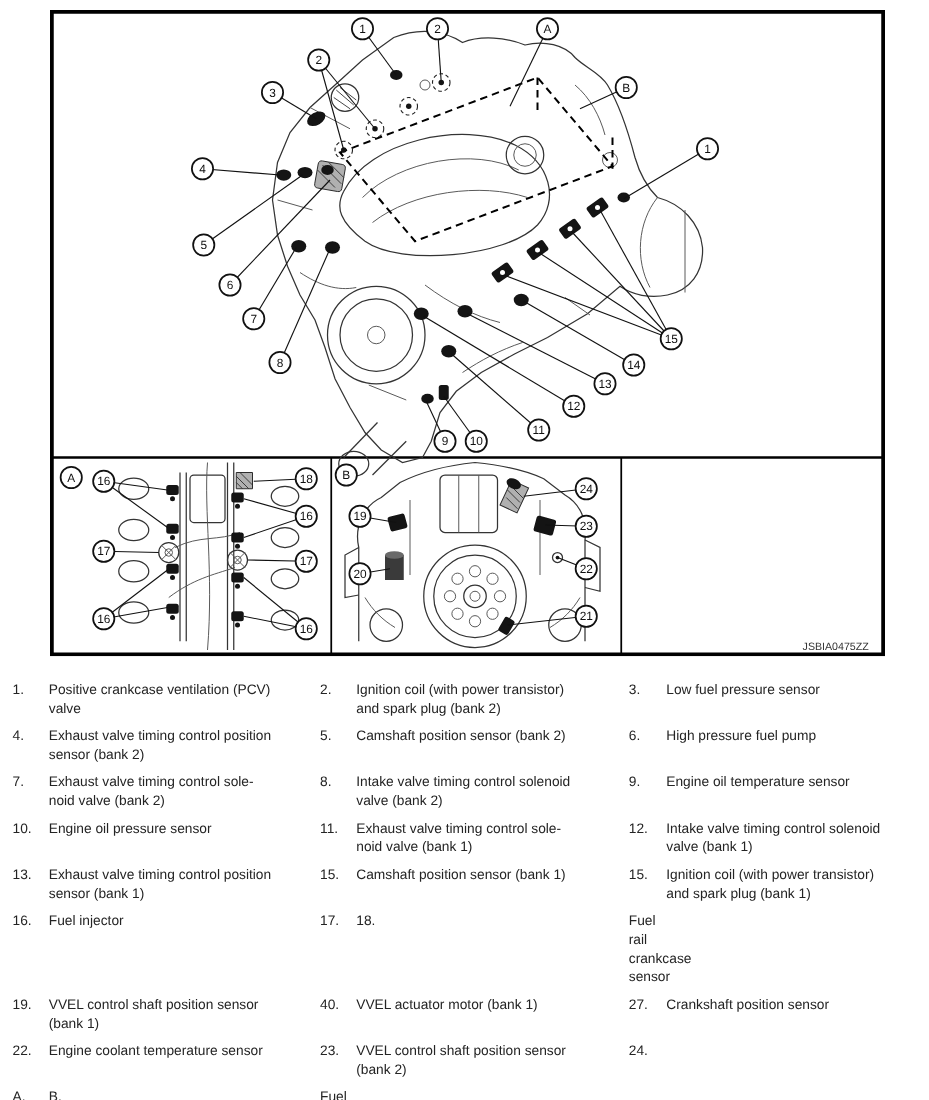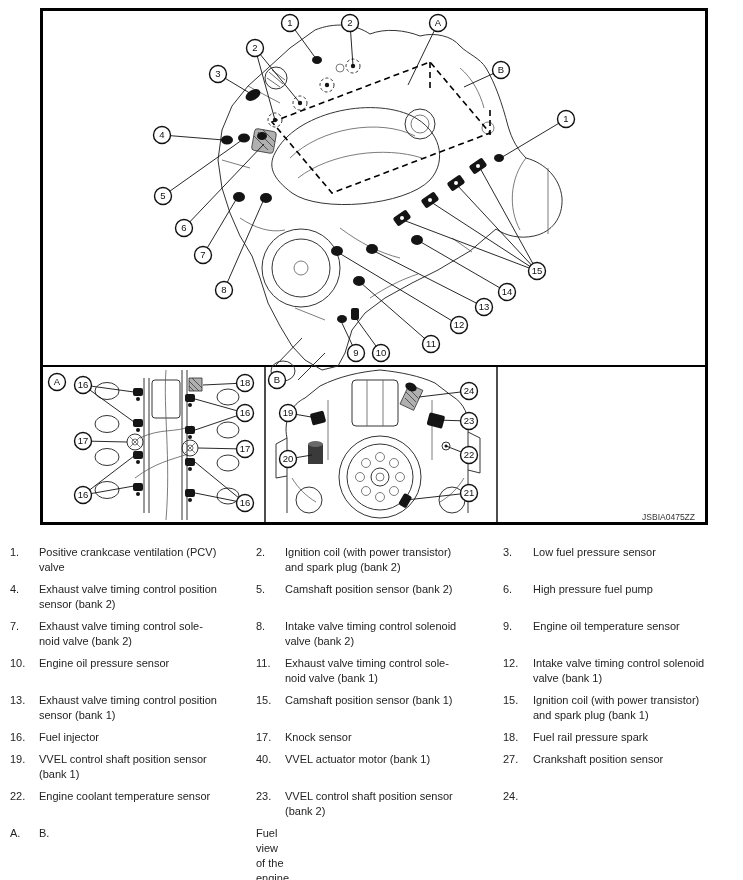--- a/index.html
+++ b/index.html
@@ -469,23 +469,22 @@
         <div class="lnum">15.</div>
         <div class="ltxt">Camshaft position sensor (bank 1)</div>
         <div class="lnum">15.</div>
         <div class="ltxt">Ignition coil (with power transistor)
 and spark plug (bank 1)</div>
       </div>
       <div class="legend-row">
         <div class="lnum">16.</div>
         <div class="ltxt">Fuel injector</div>
         <div class="lnum">17.</div>
-        <div class="ltxt">Knock sensor</div>
         <div class="lnum">18.</div>
-        <div class="ltxt">Fuel rail pressure spark</div>
+        <div class="ltxt">Fuel rail crankcase sensor</div>
       </div>
       <div class="legend-row">
         <div class="lnum">19.</div>
         <div class="ltxt">VVEL control shaft position sensor
 (bank 1)</div>
         <div class="lnum">40.</div>
         <div class="ltxt">VVEL actuator motor (bank 1)</div>
         <div class="lnum">27.</div>
         <div class="ltxt">Crankshaft position sensor</div>
       </div>

